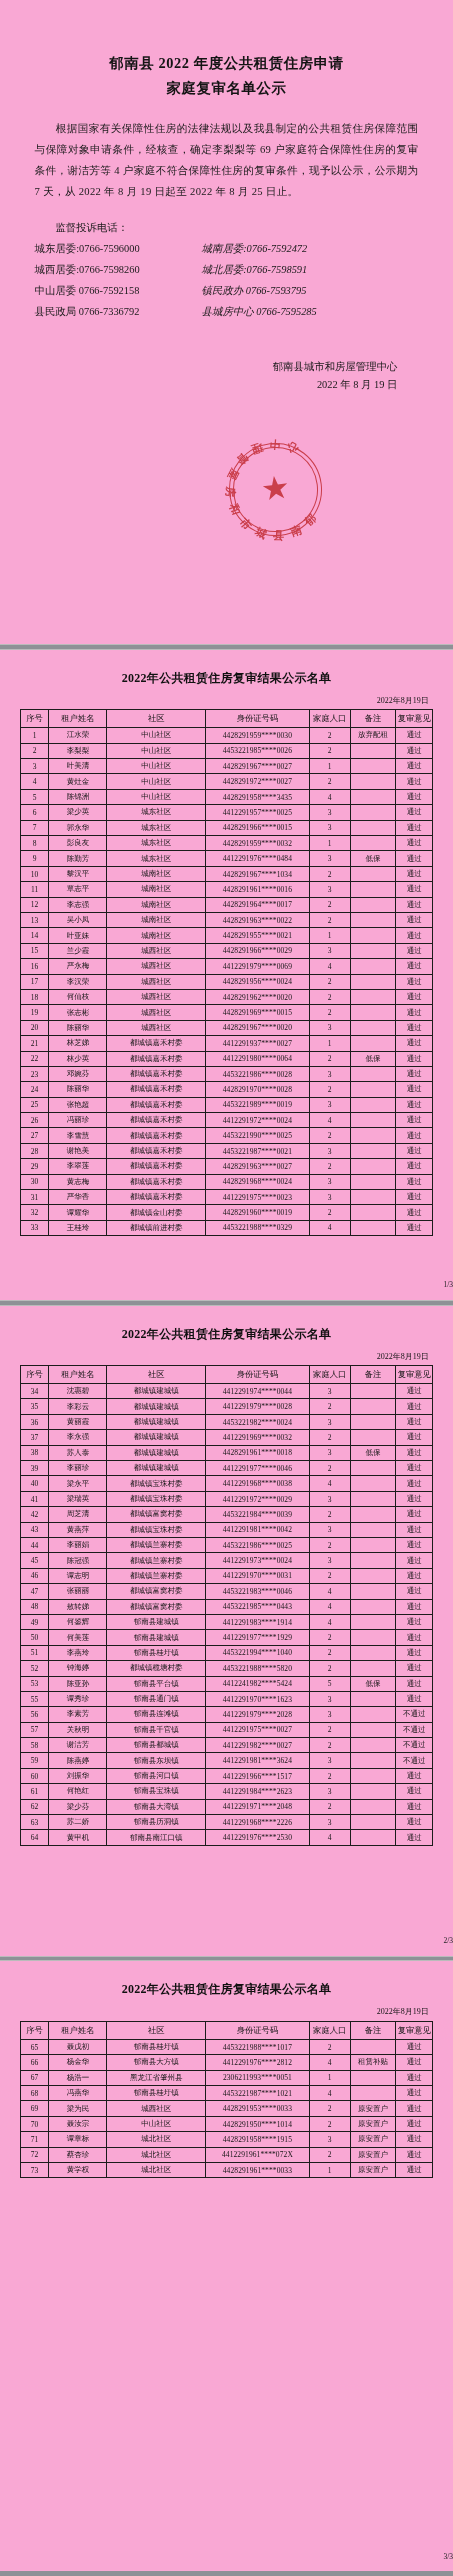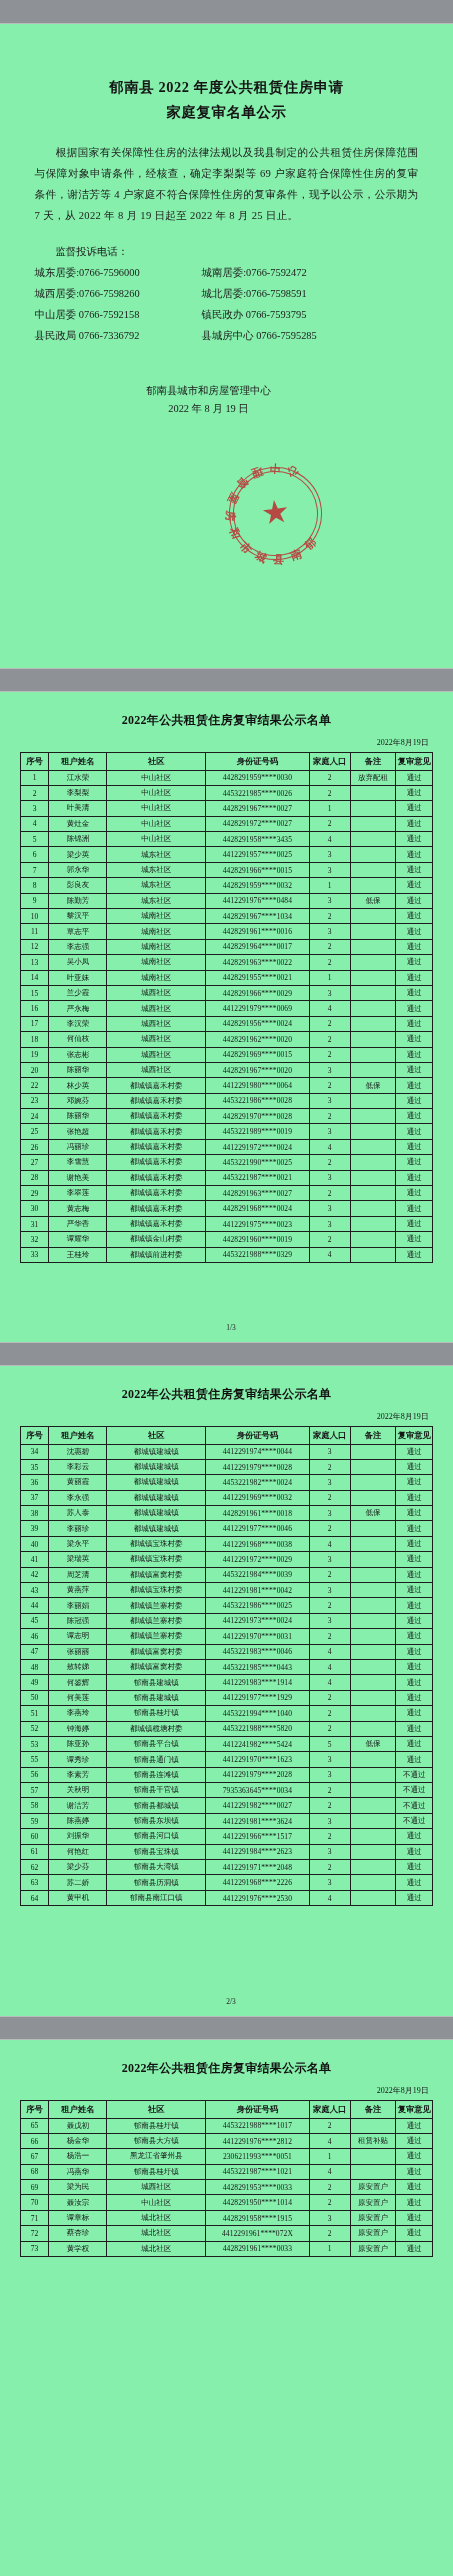--- a/index.html
+++ b/index.html
@@ -1,39 +1,39 @@
 <!DOCTYPE html>
 <html style="font-size:9.2px"><head>
 <meta charset="utf-8">
 <style>
   html,body{margin:0;padding:0;background:#8e9196;}
   body{font-family:"Liberation Serif",serif;}
   #doc{width:453px;margin:0 auto;background:#8e9196;position:relative;}
-  .page{background:#86efac;position:relative;overflow:hidden;box-shadow:0 0 0 0.6px #d8d8d4;margin-top:24px;}
+  .page{background:#f9a8d4;position:relative;overflow:hidden;box-shadow:0 0 0 0.6px #d8d8d4;}
   .page.p1{height:644px;margin-bottom:5.8px;}
   .page.p2{height:650px;margin-bottom:5.8px;}
   .page.p3{height:650px;margin-bottom:5.8px;}
   .page.p4{height:610px;}
   .inner{padding:0 19.6px;}
 
   .doc-title{text-align:center;font-family:"Liberation Serif",serif;font-weight:bold;
     font-size:14.4px;line-height:25px;letter-spacing:0.6px;color:#141414;padding-top:51px;}
   .doc-title .l2{display:block;}
 
   .body-text{margin-top:17px;font-size:10.6px;line-height:21px;color:#1a1a1a;
     text-align:justify;letter-spacing:0.3px;padding:0 15px;}
   .body-text p{margin:0;text-indent:2em;}
 
   .phones{margin-top:15px;padding:0 15px;font-size:10.4px;line-height:21px;color:#1a1a1a;}
   .ph-head{text-indent:2em;}
   .ph-row{display:flex;}
   .ph-row .c1{width:167px;}
-  .ph-row .c2{flex:1;}
-
-  .sign{margin-top:36px;text-align:center;padding-right:36px;font-size:10.4px;
+  .ph-row .c2{flex:1;font-style:italic;}
+
+  .sign{margin-top:36px;text-align:right;padding-right:36px;font-size:10.4px;
     line-height:18.4px;color:#1a1a1a;position:relative;z-index:3;}
 
   
   .stamp{position:absolute;border-radius:50%;border:1.7px solid #c0272d;opacity:.82;
     pointer-events:none;transform:rotate(-7deg);}
   .stamp .ring{position:absolute;inset:2.9px;border-radius:50%;border:0.6px solid #c0272d;}
   .stamp .star{position:absolute;left:50%;top:48%;transform:translate(-50%,-50%);
     color:#c0272d;line-height:1;}
   .stamp .arc{position:absolute;inset:0;}
   .stamp .arc span{position:absolute;left:50%;top:50%;color:#c0272d;
@@ -42,26 +42,26 @@
   .stamp.s1 .star{font-size:32px;}
 
   .tbl-title{text-align:center;font-weight:bold;font-size:12px;color:#111;
     padding-top:20px;letter-spacing:0.3px;}
   .tbl-date{text-align:right;font-size:8px;color:#151515;padding:8px 4.6px 3.5px 0;}
 
   table.lst{width:100%;border-collapse:collapse;table-layout:fixed;}
   table.lst th,table.lst td{border:0.6px solid #1c1c1c;font-size:7.5px;color:#151515;
     text-align:center;height:14.4px;padding:0 1.2px;font-weight:normal;
     font-family:"Liberation Serif",serif;}
-  table.lst th{font-size:8.3px;height:17px;font-weight:bold;}
+  table.lst th{font-size:8.3px;height:17px;}
   table.lst td.idn{font-family:"Liberation Serif",serif;letter-spacing:0.1px;}
   col.c-no{width:7%;}col.c-nm{width:14%;}col.c-cm{width:24%;}
   col.c-id{width:25%;}col.c-hp{width:10%;}col.c-rm{width:11%;}col.c-rs{width:9%;}
 
-  .pgnum{position:absolute;bottom:10.4px;left:0;right:0;text-align:center;
+  .pgnum{position:absolute;bottom:10.4px;left:0;right:0;text-align:right;
     font-size:7.5px;color:#222;padding-left:9px;}
 </style>
 </head>
 <body>
 
 <div id="doc">
 
   <div class="page p1">
     <div class="inner">
       <div class="doc-title">
@@ -319,20 +319,29 @@
             <tr>
               <td>20</td>
               <td>陈丽华</td>
               <td>城西社区</td>
               <td class="idn">4428291967****0020</td>
               <td>3</td>
               <td></td>
               <td>通过</td>
             </tr>
             <tr>
+              <td>21</td>
+              <td>林芝娣</td>
+              <td>都城镇嘉禾村委</td>
+              <td class="idn">4412291937****0027</td>
+              <td>1</td>
+              <td></td>
+              <td>通过</td>
+            </tr>
+            <tr>
               <td>22</td>
               <td>林少英</td>
               <td>都城镇嘉禾村委</td>
               <td class="idn">4412291980****0064</td>
               <td>2</td>
               <td>低保</td>
               <td>通过</td>
             </tr>
             <tr>
               <td>23</td>
@@ -661,21 +670,21 @@
               <td>郁南县连滩镇</td>
               <td class="idn">4412291979****2028</td>
               <td>3</td>
               <td></td>
               <td>不通过</td>
             </tr>
             <tr>
               <td>57</td>
               <td>关秋明</td>
               <td>郁南县千官镇</td>
-              <td class="idn">7935363645****0034</td>
+              <td class="idn">4412291975****0027</td>
               <td>2</td>
               <td></td>
               <td>不通过</td>
             </tr>
             <tr>
               <td>58</td>
               <td>谢洁芳</td>
               <td>郁南县都城镇</td>
               <td class="idn">4412291982****0027</td>
               <td>2</td>

